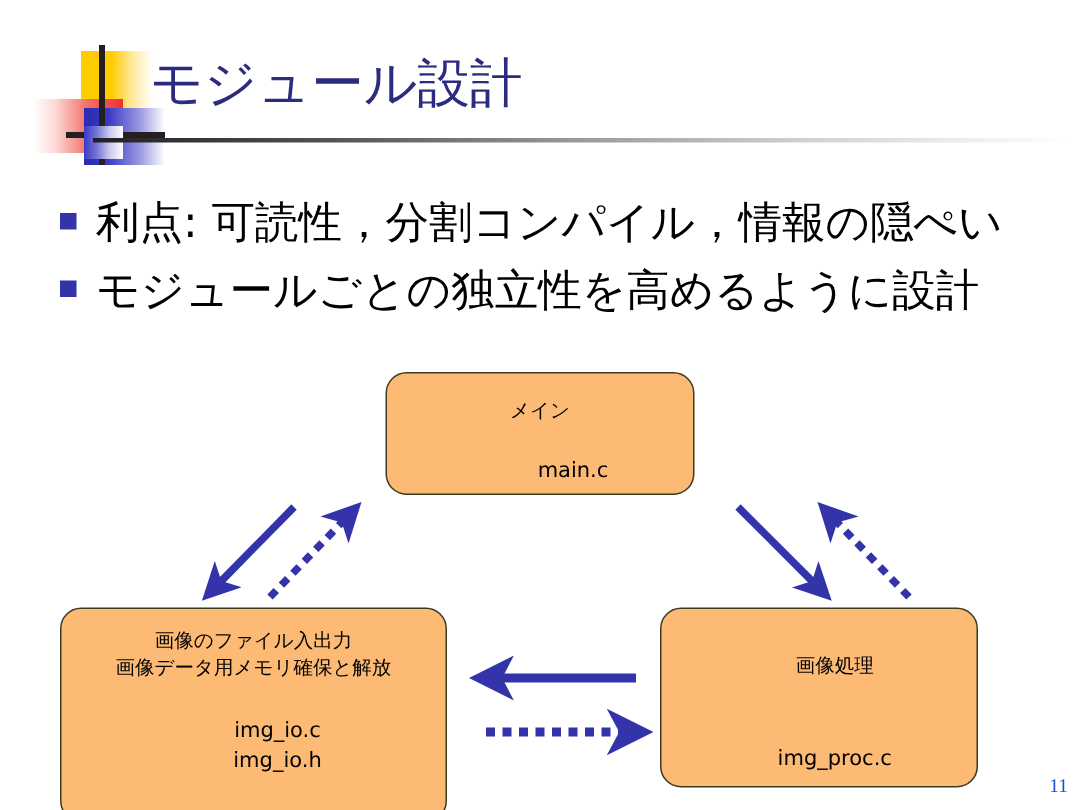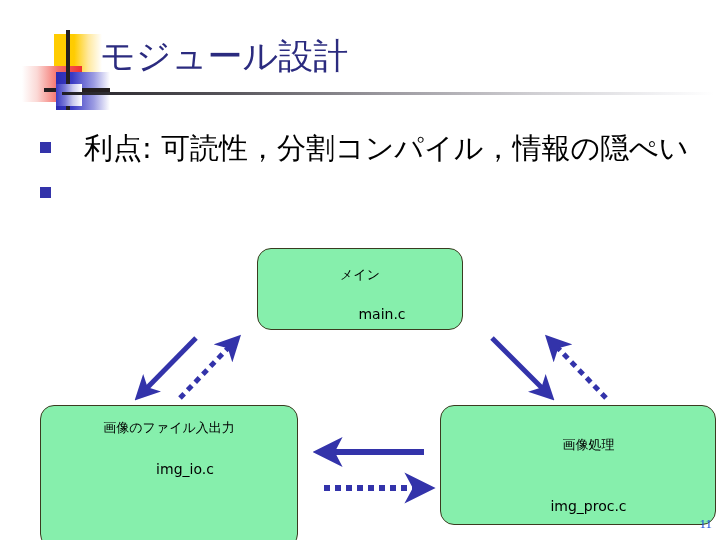--- a/index.html
+++ b/index.html
@@ -96,21 +96,20 @@
   .bullets {
     position: absolute;
     left: 40px;
     top: 128px;
     width: 670px;
   }
   .bullet-row {
     display: flex;
     align-items: flex-start;
     margin-bottom: 4px;
-    gap: 20px;
   }
   .bullet-mark {
     width: 11px;
     height: 11px;
     background: #3333AA;
     margin-top: 14px;
     margin-right: 13px;
     flex: 0 0 auto;
   }
   .bullet-text {
@@ -124,21 +123,21 @@
   .diagram {
     position: absolute;
     left: 0;
     top: 230px;
     width: 720px;
     height: 310px;
   }
 
   .node {
     position: absolute;
-    background: #86efac;
+    background: #fdba74;
     border: 1px solid #3B3B20;
     border-radius: 14px;
     box-sizing: border-box;
     text-align: center;
     color: #000000;
   }
   .node .n-title {
     font-size: 13px;
     line-height: 18px;
     white-space: nowrap;
@@ -163,21 +162,21 @@
     top: 175px;
     width: 258px;
     height: 143px;
     padding-top: 13px;
   }
   #node-io .n-sub-block { margin-top: 22px; margin-left: 32px; }
 
   #node-proc {
     left: 440px;
     top: 175px;
-    width: 276px;
+    width: 212px;
     height: 120px;
     padding-top: 30px;
     padding-left: 21px;
   }
   #node-proc .n-sub-block { margin-top: 42px; }
 
   .arrows {
     position: absolute;
     left: 0; top: 0;
     width: 720px; height: 310px;
@@ -210,20 +209,21 @@
   <div class="title-rule-cap"></div>
   <div class="title-rule"></div>
 
   <div class="bullets">
     <div class="bullet-row">
       <div class="bullet-mark"></div>
       <div class="bullet-text">利点: 可読性，分割コンパイル，情報の隠ぺい</div>
     </div>
     <div class="bullet-row">
       <div class="bullet-mark"></div>
+      <div class="bullet-text">モジュールごとの独立性を高めるように設計</div>
     </div>
   </div>
 
   <div class="diagram">
 
     <svg class="arrows" viewBox="0 0 720 310" width="720" height="310">
       <defs>
         <marker id="ah" markerWidth="5" markerHeight="5" refX="2.6" refY="2.5" orient="auto" markerUnits="strokeWidth">
           <path d="M0,0 L5,2.5 L0,5 L1.3,2.5 z" fill="#3333AA"></path>
         </marker>
@@ -257,22 +257,24 @@
       </g>
     </svg>
 
     <div class="node" id="node-main">
       <div class="n-title">メイン</div>
       <div class="n-sub">main.c</div>
     </div>
 
     <div class="node" id="node-io">
       <div class="n-title">画像のファイル入出力</div>
+      <div class="n-title">画像データ用メモリ確保と解放</div>
       <div class="n-sub-block">
         <div class="n-sub">img_io.c</div>
+        <div class="n-sub">img_io.h</div>
       </div>
     </div>
 
     <div class="node" id="node-proc">
       <div class="n-title">画像処理</div>
       <div class="n-sub-block">
         <div class="n-sub">img_proc.c</div>
       </div>
     </div>
 

